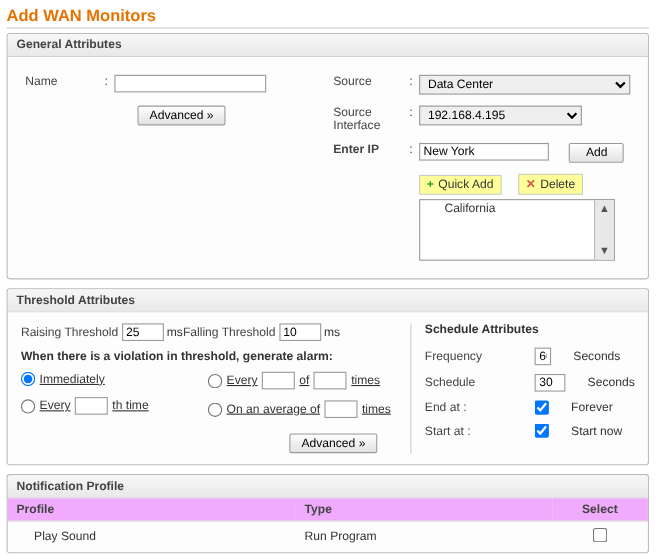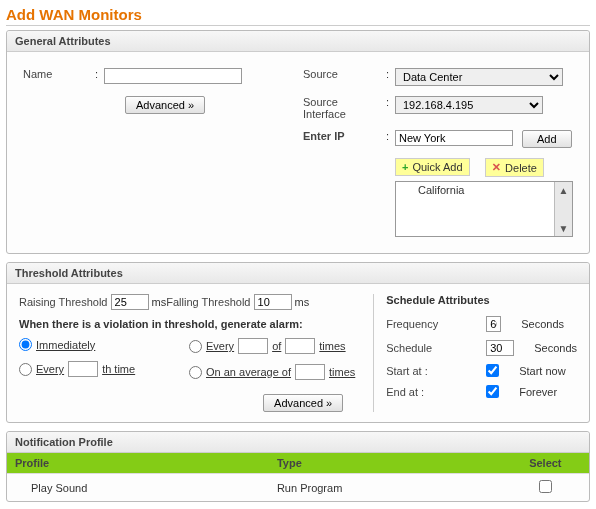--- a/index.html
+++ b/index.html
@@ -27,21 +27,21 @@
 .colon { padding: 0 6px; }
 .thresh-top { display: flex; margin-bottom: 8px; }
 .thresh-label { font-weight: bold; color: #333; margin-bottom: 8px; }
 .radio-row { display: flex; gap: 4px; align-items: center; margin-bottom: 10px; text-decoration: underline; }
 .thresh-grid { display: flex; }
 .thresh-left { flex: 1; }
 .thresh-right { flex: 0 0 180px; border-left: 1px solid #ccc; padding-left: 12px; }
 .sched-row { display: flex; align-items: center; margin-bottom: 8px; gap: 20px; }
 .sched-row .lbl { flex: 0 0 80px; }
 .notif-table { width: 100%; border-collapse: collapse; }
-.notif-table th { background: #84cc16; text-align: left; padding: 4px 8px; font-weight: bold; border-bottom: 1px solid #ddd; color: #444; }
+.notif-table th { background: #f0abfc; text-align: left; padding: 4px 8px; font-weight: bold; border-bottom: 1px solid #ddd; color: #444; }
 .notif-table td { padding: 6px 8px; }
 .notif-table td:first-child { padding-left: 24px; }
 .small-in { width: 38px; }
 </style>
 </head>
 <body>
 
 <div class="page-title">Add WAN Monitors</div>
 
 <div class="panel">
@@ -59,21 +59,21 @@
         </tbody>
           </table>
         <div class="adv-row"><button class="btn adv-btn">Advanced »</button></div>
       </div>
       <div class="ga-right">
         <table>
           <tbody>
               <tr>
             <td style="width:104px;"><span class="lbl">Source</span></td>
             <td class="colon">:</td>
-            <td colspan="2"><select style="width:168px"><option>Data Center</option></select></td>
+            <td colspan="2"><select style="width:192px"><option>Data Center</option></select></td>
           </tr>
           <tr>
             <td><span class="lbl">Source Interface</span></td>
             <td class="colon">:</td>
             <td colspan="2"><select style="width:148px"><option>192.168.4.195</option></select></td>
           </tr>
           <tr>
             <td><b class="lbl">Enter IP</b></td>
             <td class="colon">:</td>
             <td><input type="text" style="width: 118px;" value="New York"></td>
@@ -166,28 +166,28 @@
           <span class="lbl">Frequency</span>
           <input type="text" class="small-in" style="width: 15px;" value="60">
           <span>Seconds</span>
         </div>
         <div class="sched-row">
           <span class="lbl">Schedule</span>
           <input type="text" class="small-in" style="width: 28px;" value="30">
           <span>Seconds</span>
         </div>
         <div class="sched-row">
+          <span class="lbl">End at :</span>
+          <input type="checkbox" checked="" style="">
+          <span>Forever</span>
+        </div>
+        <div class="sched-row">
           <span class="lbl">Start at :</span>
           <input type="checkbox" checked="" style="">
           <span>Start now</span>
-        </div>
-        <div class="sched-row">
-          <span class="lbl">End at :</span>
-          <input type="checkbox" checked="" style="">
-          <span>Forever</span>
         </div>
       </div>
     </div>
   </div>
 </div>
 
 <div class="panel">
   <div class="panel-header">Notification Profile</div>
   <table class="notif-table">
     <tbody>

